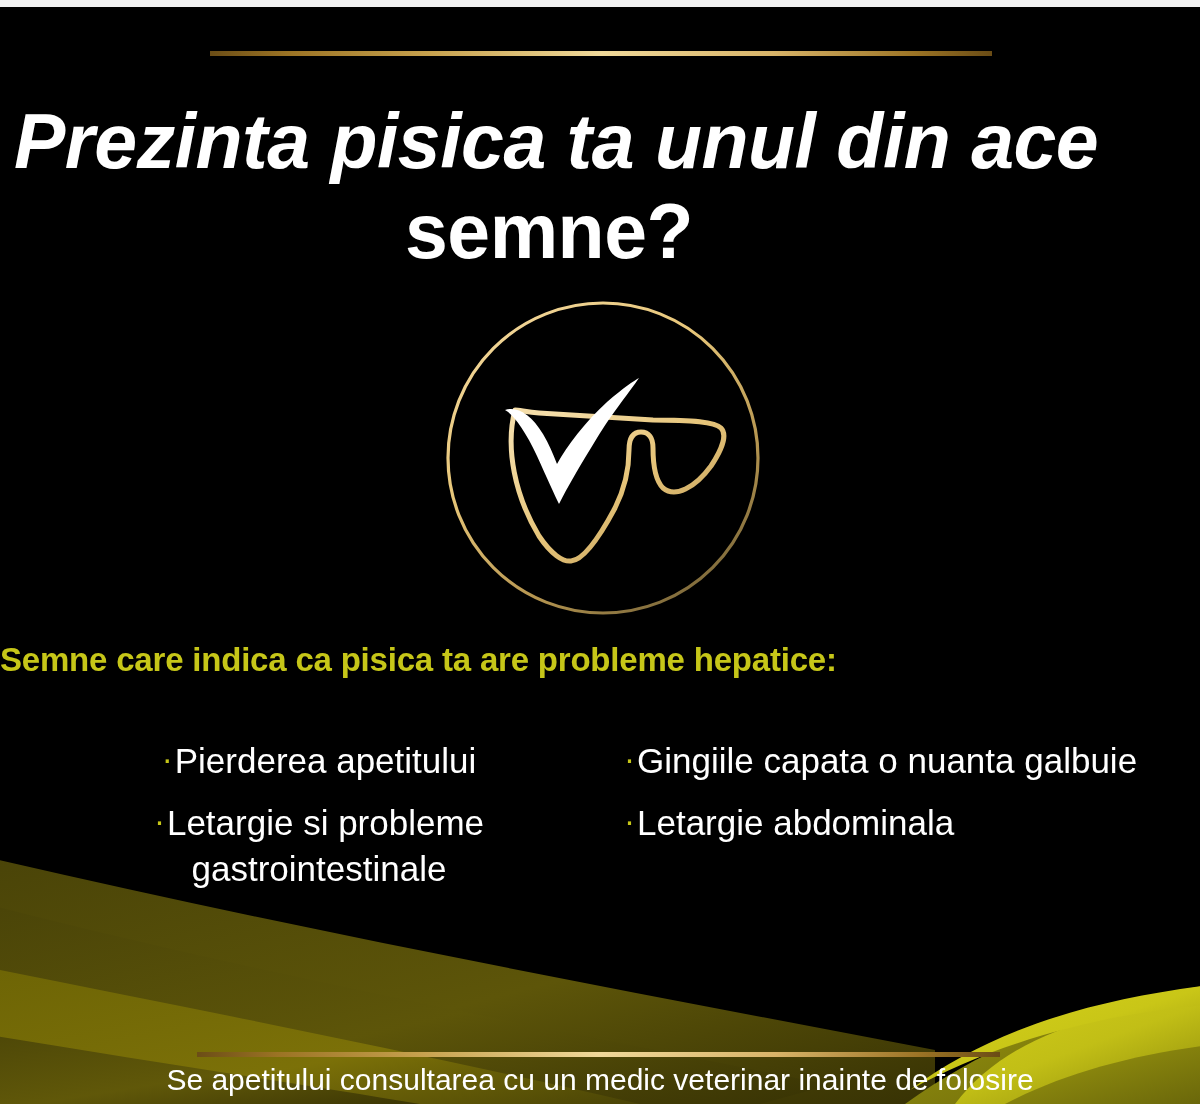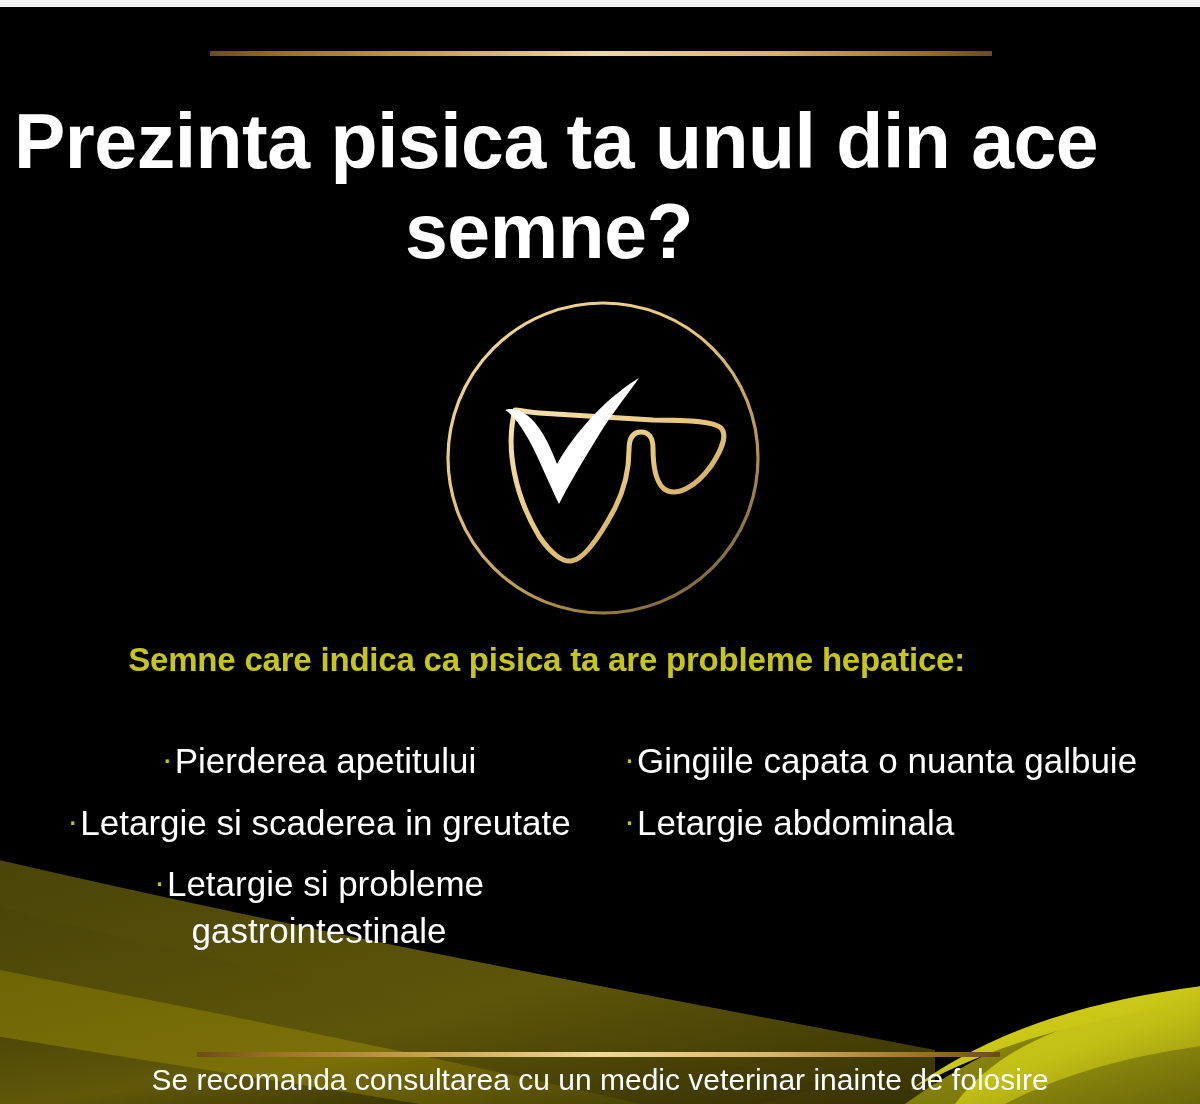--- a/index.html
+++ b/index.html
@@ -50,37 +50,37 @@
     z-index:15;
   }
   .headline .line {
     color:#ffffff;
     font-weight:bold;
     font-size:77px;
     line-height:90px;
     letter-spacing:-0.5px;
     white-space:nowrap;
   }
-  .headline .line-1 { text-align:left; }
+  .headline .line-1 { text-align:left;font-style:italic; }
   .headline .line-2 { text-align:center; padding-right:116px; }
 
   
   .emblem {
     position:absolute;
     left:443px; top:298px;
     width:320px; height:320px;
     z-index:15;
   }
   .emblem svg { display:block; width:320px; height:320px; }
 
   
   .subhead {
     position:absolute;
     top:640px; left:0; width:965px;
-    text-align:right;
+    text-align:left;
     color:#c6c618;
     font-weight:bold;
     font-size:33px;
     line-height:40px;
     letter-spacing:-0.2px;
     z-index:15;
   }
 
   
   .columns {
@@ -219,26 +219,25 @@
                C 82 132, 70 116, 62 112 Z" fill="#ffffff"></path>
     </svg>
   </div>
 
   <div class="subhead">Semne care indica ca pisica ta are probleme hepatice:</div>
 
   <div class="columns">
 
     <div class="col col-left">
       <div class="sym"><span class="dot">·</span><span>Pierderea apetitului</span></div>
-      <div class="sym"><span class="dot">·</span><span>Letargie si scaderea in greutate</span></div>
       <div class="sym"><span class="dot">·</span><span>Letargie si probleme gastrointestinale</span></div>
     </div>
 
     <div class="col col-right">
       <div class="sym"><span class="dot">·</span><span>Gingiile capata o nuanta galbuie</span></div>
       <div class="sym"><span class="dot">·</span><span>Letargie abdominala</span></div>
     </div>
 
   </div>
 
-  <div class="footer">Se recomanda consultarea cu un medic veterinar inainte de folosire</div>
+  <div class="footer">Se apetitului consultarea cu un medic veterinar inainte de folosire</div>
 
 </div>
 
 </body></html>

